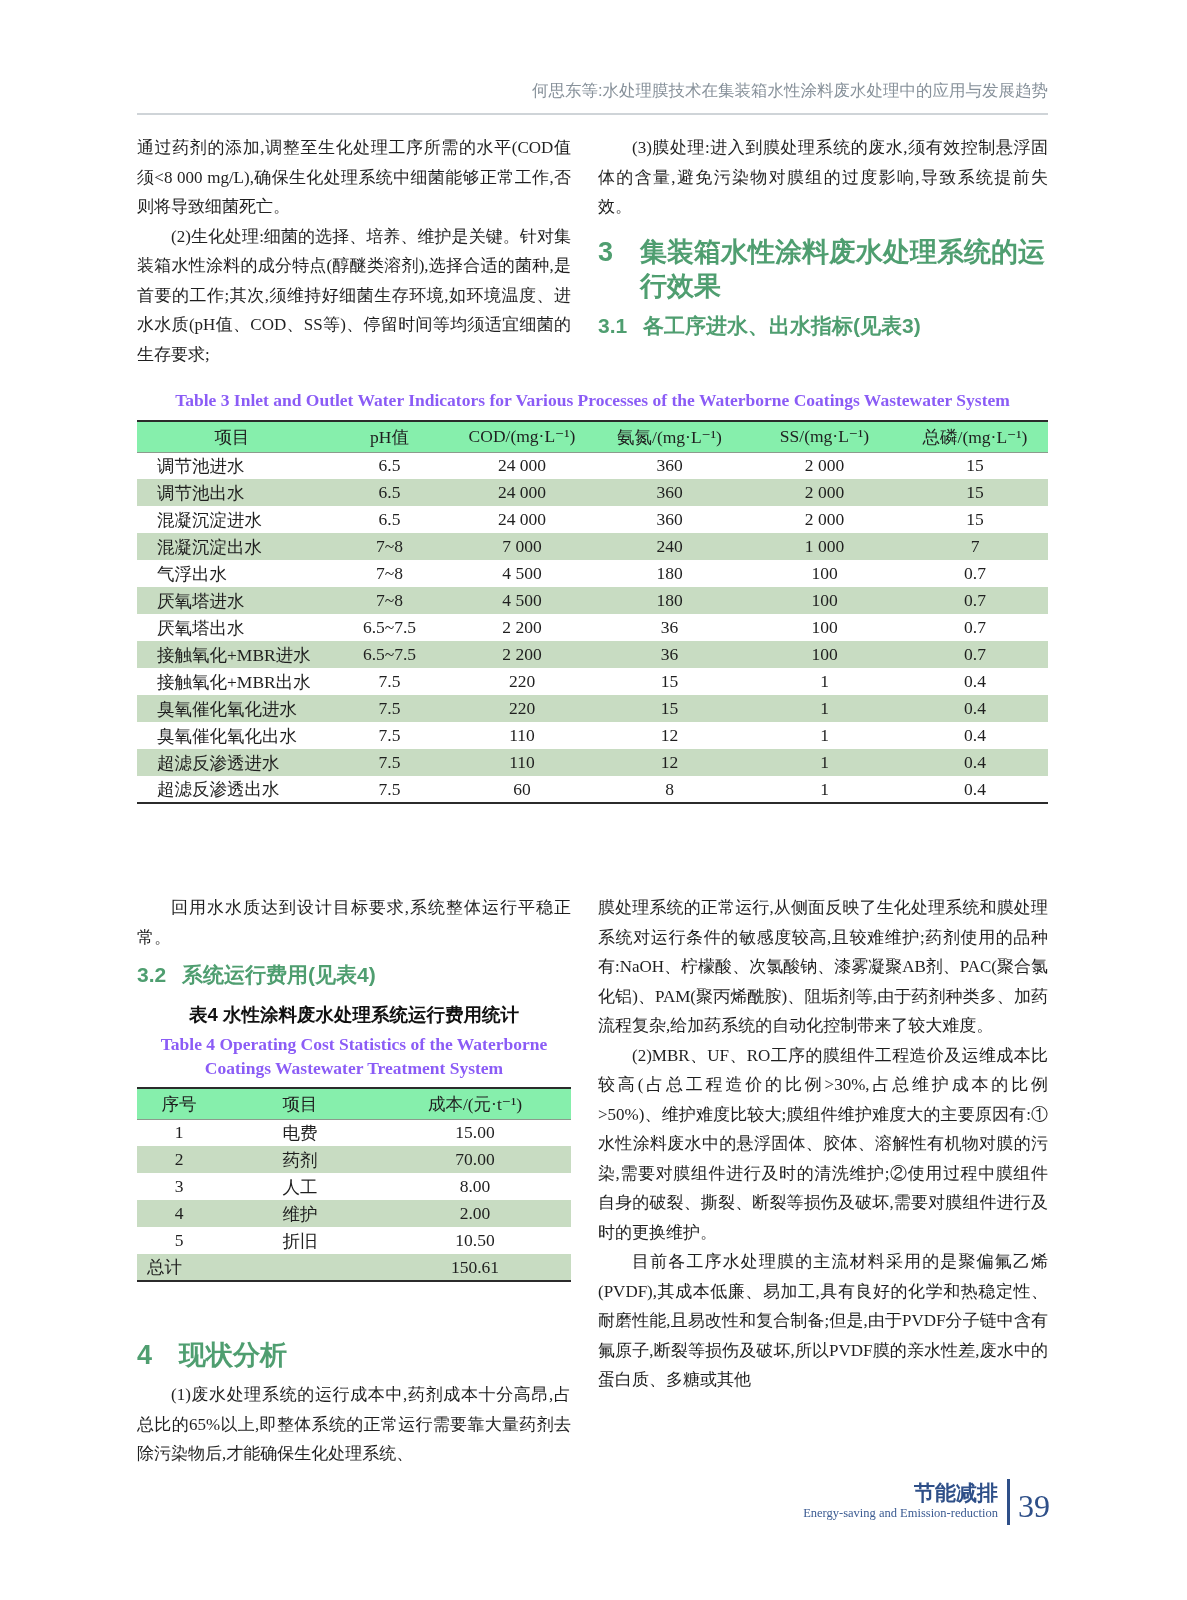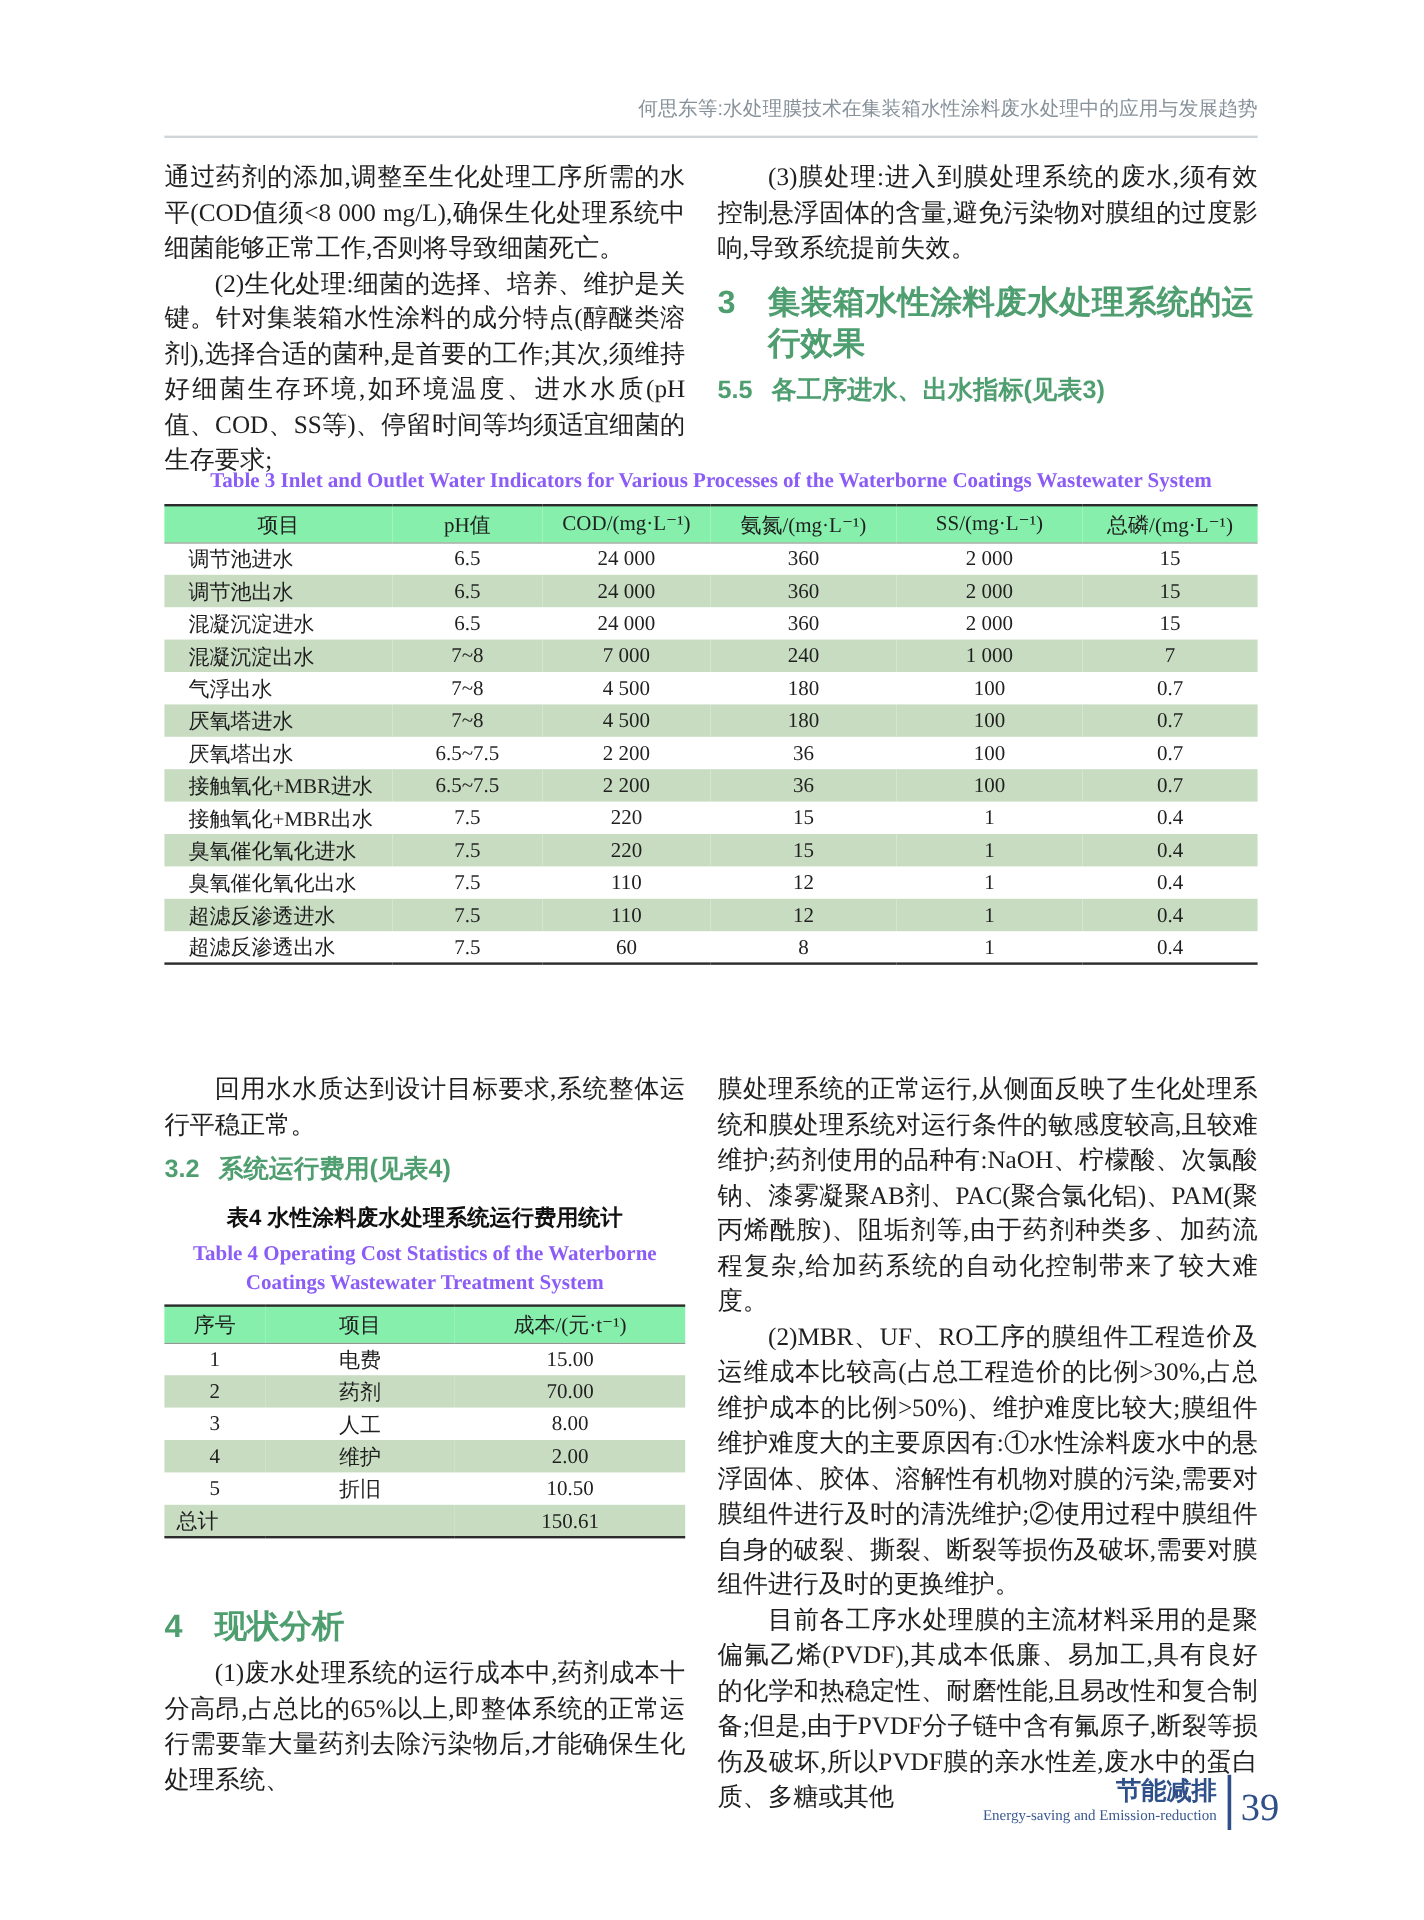--- a/index.html
+++ b/index.html
@@ -21,21 +21,21 @@
     padding-bottom:11px;
     border-bottom:2px solid #cfd4d8;
   }
   
   .cols { position:absolute; left:137px; width:911px; display:flex; justify-content:space-between; }
   .cols-1 { top:133px; }
   .cols-2 { top:893px; }
   .col-left  { width:434px; }
   .col-right { width:450px; }
   p.body {
-    font-size:21px; line-height:29.5px;
+    font-size:17px; line-height:29.5px;
     text-align:justify;
     color:#1f1f1f;
   }
   p.indent { text-indent:2em; }
   
   .sec-head {
     display:flex;
     font-family:"Liberation Sans","DejaVu Sans",sans-serif;
     font-weight:bold; color:#4f9e70;
     font-size:27px; line-height:34px;
@@ -86,21 +86,21 @@
   table.t3 col.c5 { width:155px; } table.t3 col.c6 { width:146px; }
   
   .t4-caps { margin-top:14px; }
   table.t4 { width:434px; margin-top:7px; }
   table.t4 col.c1 { width:84px; } table.t4 col.c2 { width:158px; } table.t4 col.c3 { width:192px; }
   table.t4 tr.total-row td:first-child { text-align:left; padding-left:10px; }
   
   .sec4 { margin-top:56px; margin-bottom:8px; }
   
   .footer {
-    position:absolute; top:1478px; right:121px;
+    position:absolute; top:1478px; right:137px;
     display:flex; align-items:center;
     color:#2e4f88;
   }
   .footer-names { text-align:right; margin-right:9px; }
   .journal-zh {
     font-family:"Liberation Sans","DejaVu Sans",sans-serif;
     font-weight:bold; font-size:21px; line-height:24px;
   }
   .journal-en {
     font-family:"Liberation Serif","DejaVu Serif",serif;
@@ -126,21 +126,21 @@
       <p class="body">通过药剂的添加,调整至生化处理工序所需的水平(COD值须&lt;8 000 mg/L),确保生化处理系统中细菌能够正常工作,否则将导致细菌死亡。</p>
       <p class="body indent">(2)生化处理:细菌的选择、培养、维护是关键。针对集装箱水性涂料的成分特点(醇醚类溶剂),选择合适的菌种,是首要的工作;其次,须维持好细菌生存环境,如环境温度、进水水质(pH值、COD、SS等)、停留时间等均须适宜细菌的生存要求;</p>
     </div>
     <div class="col-right">
       <p class="body indent">(3)膜处理:进入到膜处理系统的废水,须有效控制悬浮固体的含量,避免污染物对膜组的过度影响,导致系统提前失效。</p>
       <div class="sec-head">
         <span class="sec-num">3</span>
         <span class="sec-title">集装箱水性涂料废水处理系统的运行效果</span>
       </div>
       <div class="subsec-head">
-        <span class="subsec-num">5.5</span>
+        <span class="subsec-num">3.1</span>
         <span>各工序进水、出水指标(见表3)</span>
       </div>
     </div>
   </div>
 
   <div class="table3-block">
     <div class="tbl-cap-en">Table 3  Inlet and Outlet Water Indicators for Various Processes of the Waterborne Coatings Wastewater System</div>
     <table class="paper-table t3">
       <colgroup>
         <col class="c1">

